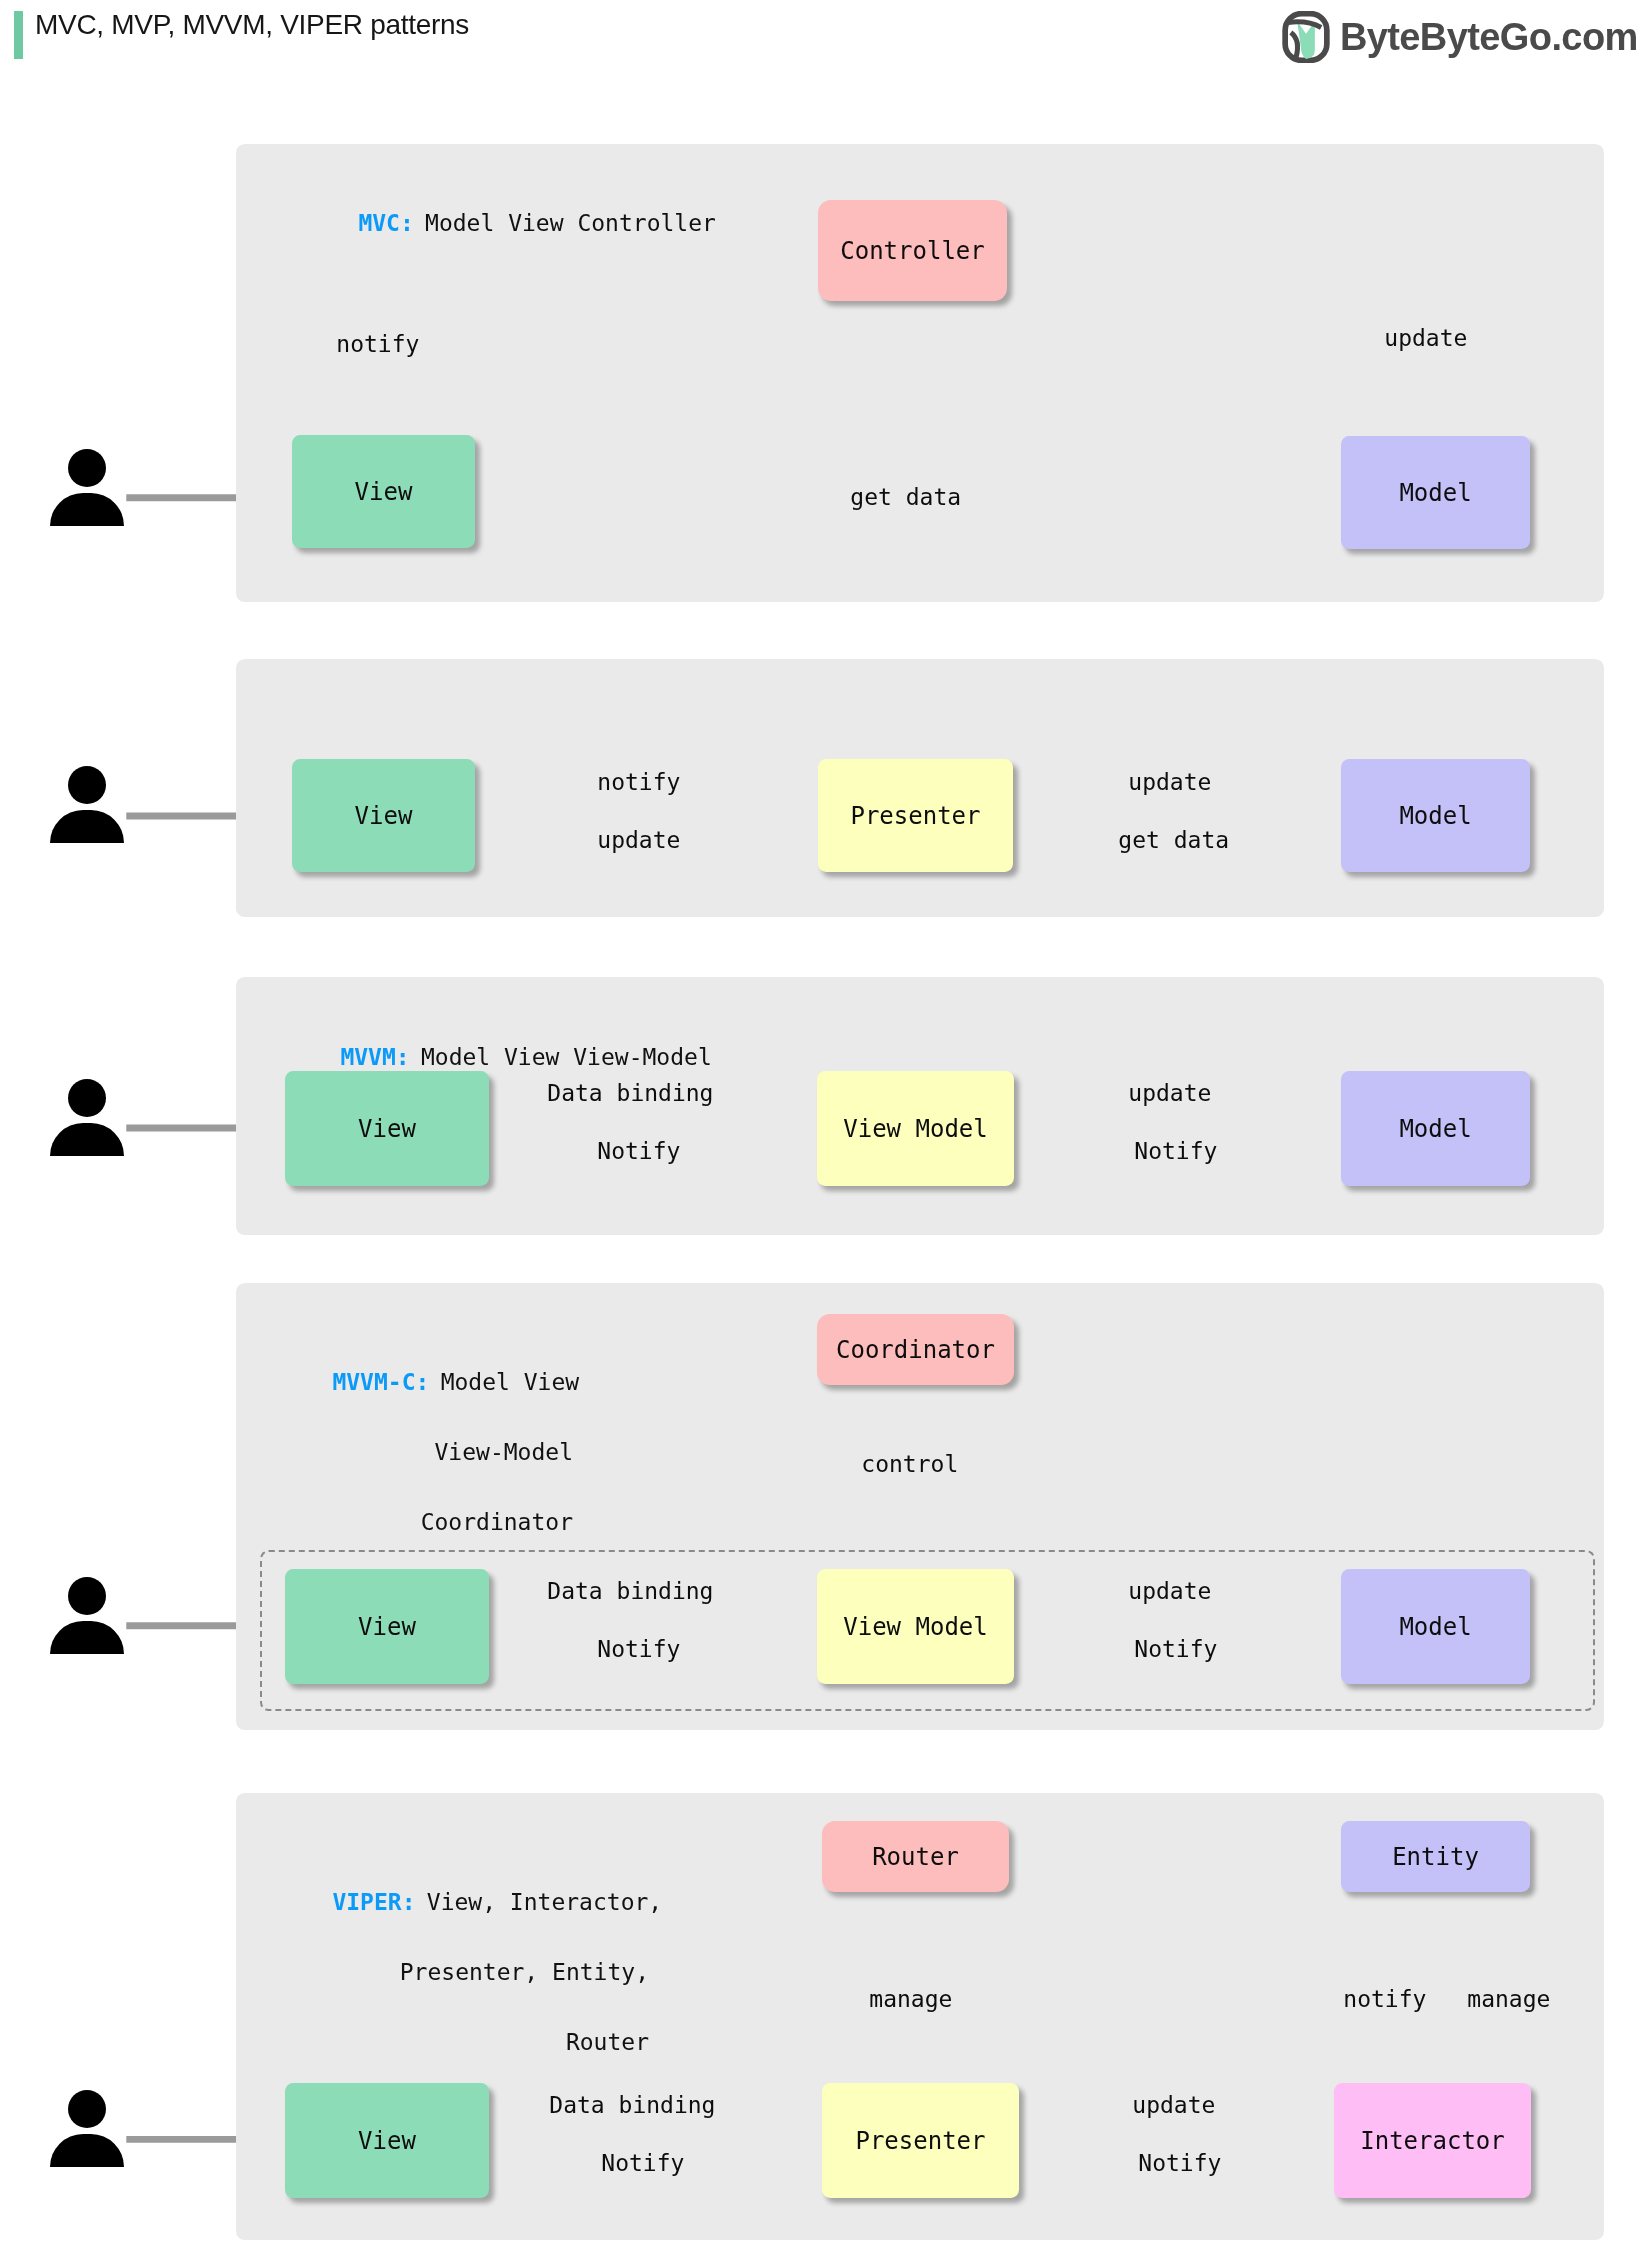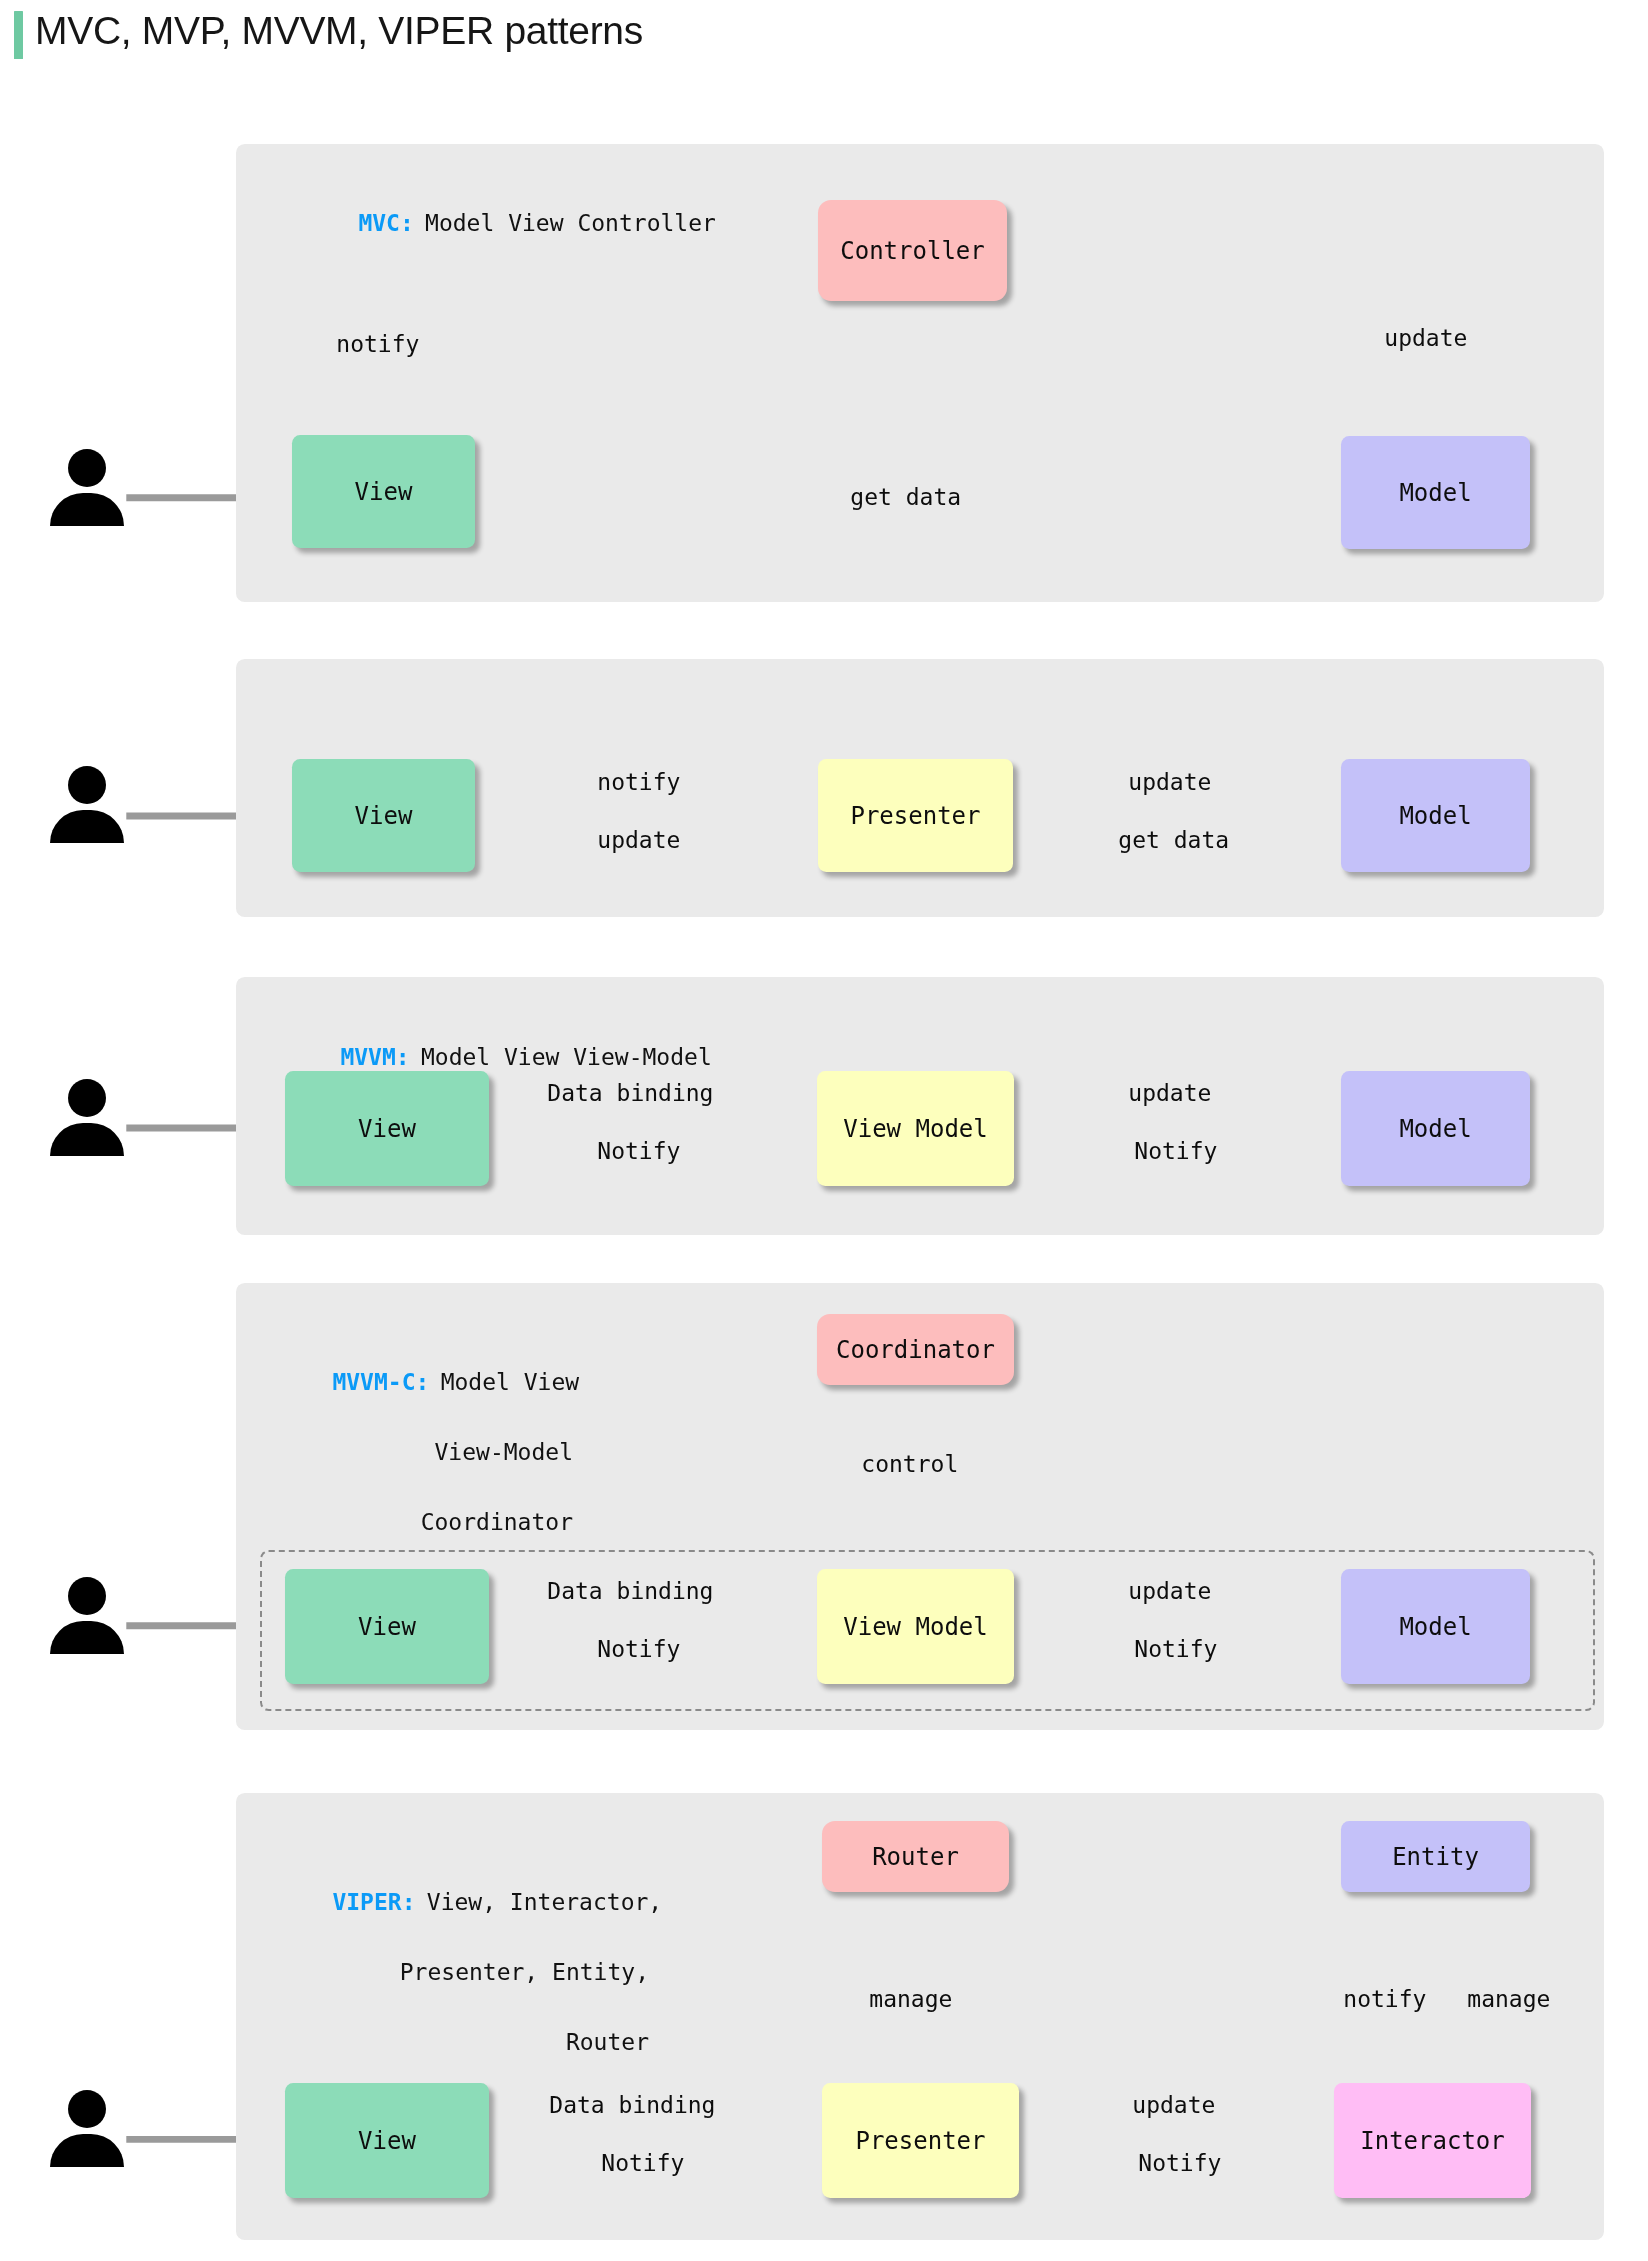--- a/index.html
+++ b/index.html
@@ -16,21 +16,21 @@
     position: absolute; left: 0; top: 0; width: 1649px; height: 83px;
     display: flex; align-items: center;
   }
   .accent-bar {
     position: absolute; left: 14px; top: 11.3px;
     width: 8.8px; height: 48px; background: #6ec9a2; border-radius: 0.6px;
   }
   .page-title {
     position: absolute; left: 35px; top: 8.8px;
     font-family: "Liberation Sans", sans-serif;
-    font-size: 39px; font-weight: 400; color: #161616;
+    font-size: 28px; font-weight: 400; color: #161616;
     letter-spacing: -0.3px; white-space: nowrap;
   }
   .brand {
     position: absolute; right: 11.3px; top: 11.3px;
     display: flex; align-items: center; gap: 10px;
   }
   .brand-logo { width: 48px; height: 52px; display:block; }
   .brand-name {
     font-family: "Liberation Sans", sans-serif;
     font-size: 38px; font-weight: 700; color: #4a4a4a;
@@ -96,20 +96,29 @@
   }
 </style>
 </head>
 <body>
 
 <div class="page">
 
   <div class="header">
     <div class="accent-bar"></div>
     <div class="page-title">MVC, MVP, MVVM, VIPER patterns</div>
+    <div class="brand">
+      <svg class="brand-logo" viewBox="0 0 76 82">
+        <rect x="5" y="4" width="66" height="74" rx="26" ry="26" fill="none" stroke="#4a4a4a" stroke-width="9"></rect>
+        <path d="M24 16 L38 36 L52 16 L52 62 Q52 74 38 76 Q30 70 30 58 Z" fill="#8cdcb8"></path>
+        <path d="M10 18 Q40 14 62 26" fill="none" stroke="#4a4a4a" stroke-width="8"></path>
+        <path d="M14 34 Q30 46 22 74" fill="none" stroke="#4a4a4a" stroke-width="8"></path>
+      </svg>
+      <div class="brand-name">ByteByteGo.com</div>
+    </div>
   </div>
 
   <svg class="edges" viewBox="0 0 2616 3588" width="1649" height="2261">
     <defs>
       <marker id="ah" markerWidth="7" markerHeight="7" refX="5.6" refY="3.5" orient="auto" markerUnits="strokeWidth">
         <path d="M0,0.4 L6.4,3.5 L0,6.6 z" fill="#9a9a9a"></path>
       </marker>
     </defs>
     <g stroke="#9a9a9a" stroke-width="11" fill="none">
 

